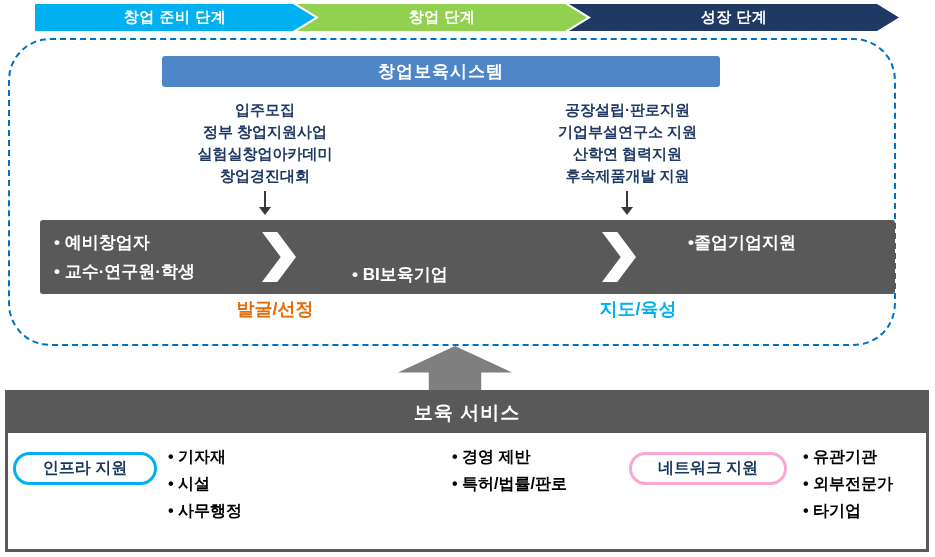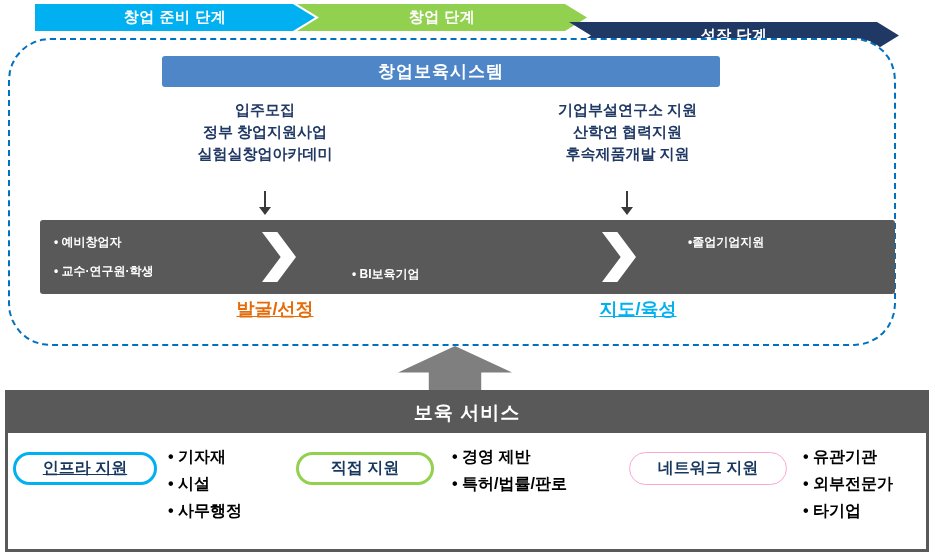--- a/index.html
+++ b/index.html
@@ -8,21 +8,21 @@
   .canvas { position:relative; width:935px; height:557px; background:#fff; overflow:hidden; }
 
   
   .stage-arrow { position:absolute; top:4px; height:27px; display:flex; align-items:center; justify-content:center;
                  color:#fff; font-weight:bold; font-size:15px; letter-spacing:0.5px; }
   .stage1 { left:35px;  width:280px; background:#00B0F0;
             clip-path:polygon(0 0, calc(100% - 22px) 0, 100% 50%, calc(100% - 22px) 100%, 0 100%); }
   .stage2 { left:297px; width:290px; background:#92D050;
             clip-path:polygon(0 0, calc(100% - 22px) 0, 100% 50%, calc(100% - 22px) 100%, 0 100%, 22px 50%); }
   .stage3 { left:569px; width:330px; background:#1F3864;
-            clip-path:polygon(0 0, calc(100% - 22px) 0, 100% 50%, calc(100% - 22px) 100%, 0 100%, 22px 50%);margin-top:18px; }
+            clip-path:polygon(0 0, calc(100% - 22px) 0, 100% 50%, calc(100% - 22px) 100%, 0 100%, 22px 50%); }
 
   
   .incubator { position:absolute; left:8px; top:38px; width:888px; height:308px;
                border:2px dashed #0070C0; border-radius:42px; background:#fff; }
 
   .sysbar { position:absolute; left:162px; top:56px; width:558px; height:31px; background:#4E86C8;
             border-radius:3px; color:#fff; font-size:17px; font-weight:bold;
             display:flex; align-items:center; justify-content:center; letter-spacing:1px; }
 
   .programs { position:absolute; top:99px; text-align:center; font-weight:bold; font-size:15px;
@@ -31,50 +31,50 @@
   .programs.right { left:510px; width:235px; }
 
   .down-arrow { position:absolute; top:191px; width:2px; height:18px; background:#3a3a3a; }
   .down-arrow::after { content:''; position:absolute; left:-5px; top:16px;
                        border:6px solid transparent; border-top:8px solid #3a3a3a; }
   .down-arrow.a1 { left:264px; }
   .down-arrow.a2 { left:626px; }
 
   
   .pipeline { position:absolute; left:40px; top:220px; width:855px; height:74px; background:#595959;
-              border-radius:3px; color:#fff; font-weight:bold; font-size:12px; }
+              border-radius:3px; color:#fff; font-weight:bold; font-size:17px; }
   .pl-sec { position:absolute; top:8px; line-height:29px; white-space:nowrap; }
   .pl-sec.s1 { left:14px; }
   .pl-sec.s2 { left:312px;margin-top:32px; }
   .pl-sec.s3 { left:648px; }
   .chev { position:absolute; top:12px; width:34px; height:50px; background:#fff;
           clip-path:polygon(0 0, 45% 0, 100% 50%, 45% 100%, 0 100%, 55% 50%); }
   .chev.c1 { left:222px; }
   .chev.c2 { left:562px; }
 
-  .phase-label { position:absolute; top:297px; font-size:18px; font-weight:bold; width:120px; text-align:center;text-decoration:underline; }
+  .phase-label { position:absolute; top:297px; font-size:18px; font-weight:bold; width:120px; text-align:center; }
   .phase-label.select { left:215px; color:#E46C0A; }
   .phase-label.mentor { left:578px; color:#00B0F0; }
 
   
   .up-arrow { position:absolute; left:398px; top:346px; width:114px; height:44px; background:#7F7F7F;
               clip-path:polygon(50% 0, 100% 60%, 73% 60%, 73% 100%, 27% 100%, 27% 60%, 0 60%); }
 
   
   .services { position:absolute; left:5px; top:390px; width:924px; height:162px;
               border:3px solid #595959; background:#fff; }
   .services-header { position:absolute; left:0; top:0; right:0; height:40px; background:#595959;
                      color:#fff; font-size:19px; font-weight:bold; letter-spacing:1px;
                      display:flex; align-items:center; justify-content:center; }
   .badge { position:absolute; height:33px; background:#fff; border-radius:17px;
            display:flex; align-items:center; justify-content:center;
            font-weight:bold; font-size:16px; color:#17375E; white-space:nowrap; }
-  .badge.infra   { left:5px;   top:59px; width:144px; border:3px solid #00B0F0;text-decoration:underline; }
+  .badge.infra   { left:5px;   top:59px; width:144px; border:3px solid #00B0F0; }
   .badge.direct  { left:288px; top:59px; width:138px; border:3px solid #92D050; }
-  .badge.network { left:621px; top:59px; width:158px; border:1px solid #f9a8d4; }
+  .badge.network { left:621px; top:59px; width:158px; border:3px solid #f9a8d4;font-family:Liberation Serif, serif; }
   .svc-items { position:absolute; top:50px; font-size:16px; font-weight:bold; color:#000;
                line-height:27px; white-space:nowrap; }
   .svc-items.g1 { left:160px; }
   .svc-items.g2 { left:444px; }
   .svc-items.g3 { left:795px; }
 </style>
 </head>
 <body>
 
 <div class="canvas">
@@ -92,23 +92,25 @@
   <div class="incubator"></div>
 
   <div class="sysbar">
     <span>창업보육시스템</span>
   </div>
 
   <div class="programs left">
     <div>입주모집</div>
     <div>정부 창업지원사업</div>
     <div>실험실창업아카데미</div>
+    <div>창업경진대회</div>
   </div>
 
   <div class="programs right">
+    <div>공장설립·판로지원</div>
     <div>기업부설연구소 지원</div>
     <div>산학연 협력지원</div>
     <div>후속제품개발 지원</div>
   </div>
 
   <div class="down-arrow a1"></div>
   <div class="down-arrow a2"></div>
 
   <div class="pipeline">
     <div class="pl-sec s1">
@@ -137,23 +139,20 @@
 
     <div class="badge infra">
       <span>인프라 지원</span>
     </div>
     <div class="svc-items g1">
       <div>• 기자재</div>
       <div>• 시설</div>
       <div>• 사무행정</div>
     </div>
 
-    <div class="badge direct">
-      <span>직접 지원</span>
-    </div>
     <div class="svc-items g2">
       <div>• 경영 제반</div>
       <div>• 특허/법률/판로</div>
     </div>
 
     <div class="badge network">
       <span>네트워크 지원</span>
     </div>
     <div class="svc-items g3">
       <div>• 유관기관</div>

